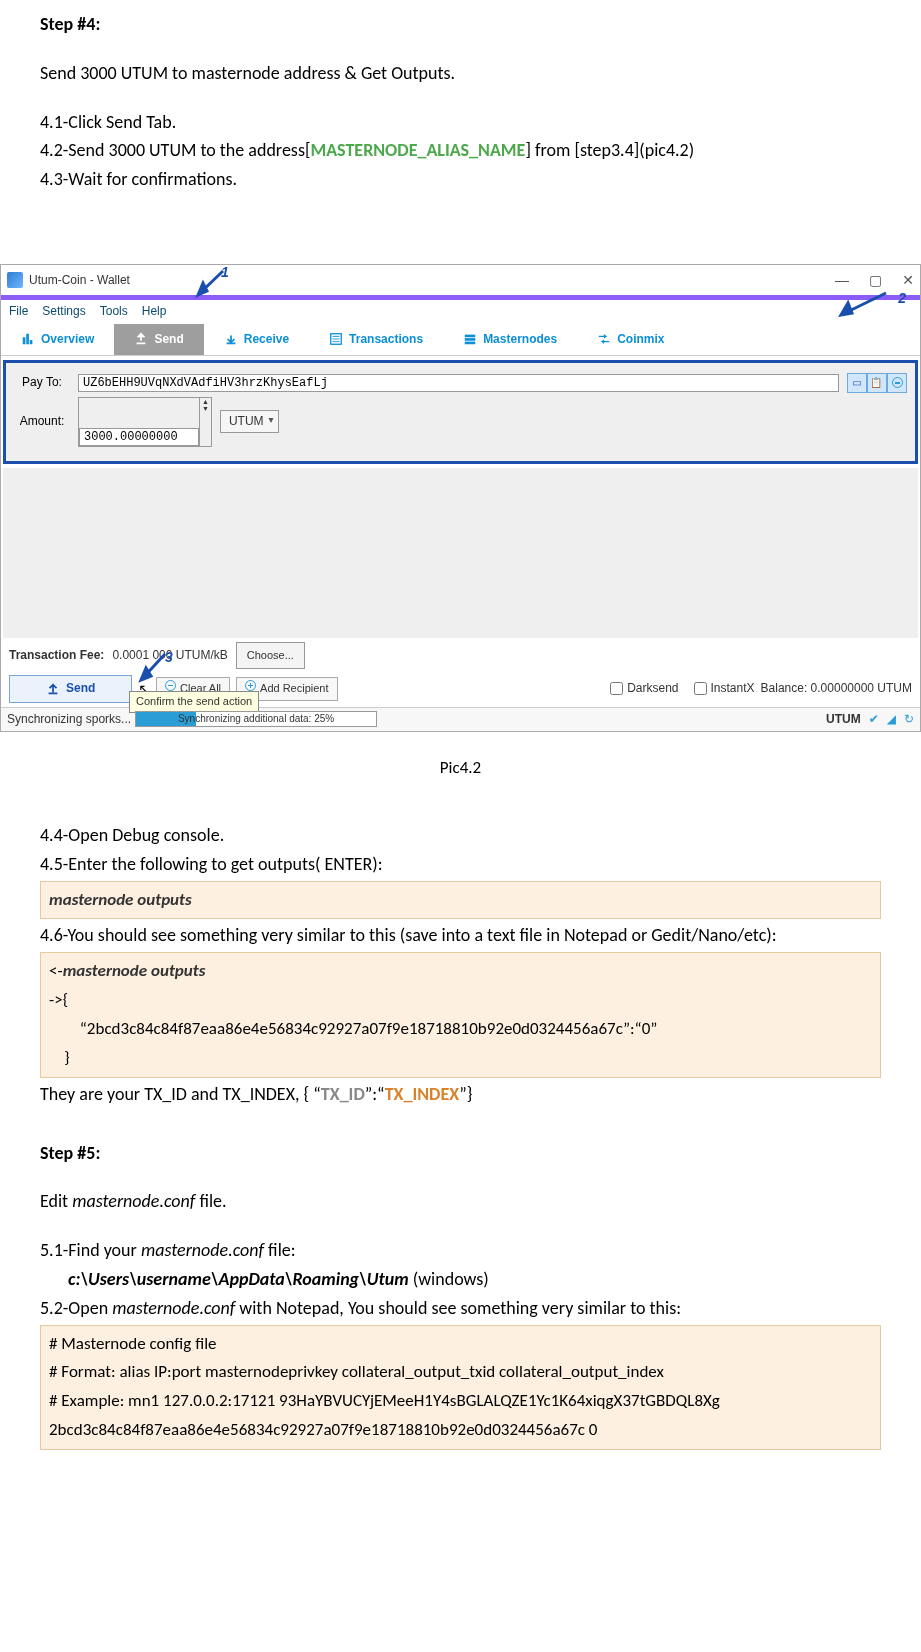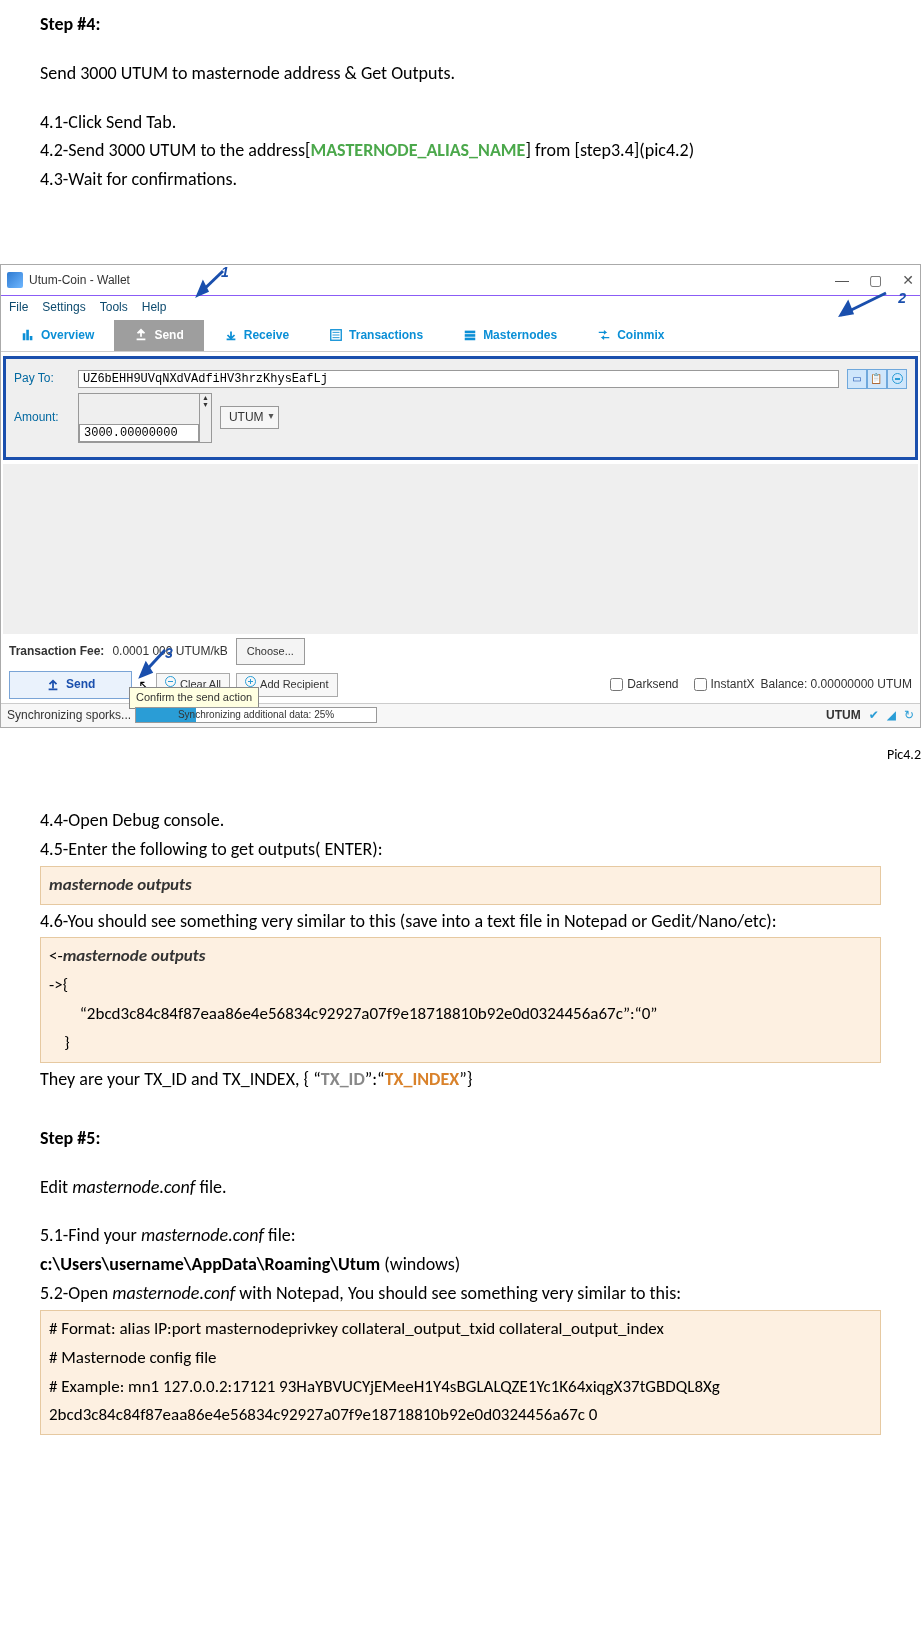--- a/index.html
+++ b/index.html
@@ -13,47 +13,47 @@
   }
   .doc {
     padding: 10px 40px 40px 40px;
   }
   .step-title { font-weight: bold; margin: 0 0 20px 0; }
   .para { margin: 0 0 20px 0; }
   .green { color: #4BA84B; font-weight: bold; }
   .gray { color: #888; font-weight: bold; }
   .orange { color: #D9822B; font-weight: bold; }
   .italic { font-style: italic; }
-  .bolditalic { font-weight: bold; }
+  .bolditalic { font-style: italic; font-weight: bold; margin-left: 28px; }
   .codebox {
     border: 1px solid #E6C9A1;
     background: #FDF0E1;
     padding: 4px 8px;
     margin: 2px 0 2px 0;
     font-size: 17px;
     line-height: 1.7;
   }
   .codebox .cmd { font-style: italic; font-weight: bold; color: #333; }
-  .caption { text-align: right; font-size: 14px; margin: 16px 0 40px 0; }
+  .caption { text-align: center; font-size: 17px; margin: 22px 0 40px 0; }
   
   .app {
     margin: 30px 0 6px 0;
     border: 1px solid #aaa;
     background: #fff;
     font-family: "Segoe UI", Arial, sans-serif;
     font-size: 12px;
     color: #333;
     position: relative;
   }
   .titlebar {
     display: flex;
     align-items: center;
     justify-content: space-between;
     padding: 4px 6px;
-    border-bottom: 1px solid #8b5cf6;
+    border-bottom: 5px solid #8b5cf6;
     background: #fff;
   }
   .titlebar-left { display: flex; align-items: center; gap: 6px; }
   .app-icon {
     width: 16px; height: 16px;
     background: linear-gradient(135deg,#2e7ad1,#6fb7ff);
     border-radius: 2px;
   }
   .win-controls { display: flex; gap: 20px; font-size: 14px; color: #555; }
   .menubar { display: flex; gap: 14px; padding: 2px 8px; color: #0c4a6e; font-size: 12px; }
@@ -65,21 +65,21 @@
   .tabbtn.active { background: #9e9e9e; color: #fff; }
   .icon { width: 14px; height: 14px; display: inline-block; }
   .icon svg { width: 100%; height: 100%; }
   .formbox {
     border: 3px solid #1a4fad;
     margin: 4px 2px;
     padding: 6px 8px 10px 8px;
     background: #efefef;
   }
   .formrow { display: flex; align-items: center; gap: 8px; margin: 4px 0; }
-  .formrow label { width: 56px; text-align: left; font-size: 12px; color: #0369a1; }
+  .formrow label { width: 56px; text-align: center; font-size: 12px; color: #000000; }
   .formrow input[type=text] {
     flex: 1; border: 1px solid #999; padding: 1px 4px; font-family: "Courier New", monospace; font-size: 12px; background: #fff;
   }
   .spin-wrap { display:flex; border:1px solid #999; }
   .spin-wrap input { border:none; width:110px; text-align:left; padding:1px 2px; font-size:12px;margin-top:30px; }
   .spin-btns { display:flex; flex-direction:column; border-left:1px solid #999; }
   .spin-btns span { font-size:7px; line-height:7px; padding:0 2px; cursor:pointer; }
   .unit-dd { border:1px solid #999; padding:1px 14px 1px 8px; font-size:12px; background:#f6f6f6; position:relative; }
   .unit-dd::after { content:"▾"; position:absolute; right:4px; font-size:10px; color:#555; }
   .addr-side { display:flex; gap:0; }
@@ -318,17 +318,17 @@
   <div>
     <span>5.1-Find your </span><span class="italic">masternode.conf</span><span> file:</span>
   </div>
   <div>
     <span class="bolditalic">c:\Users\username\AppData\Roaming\Utum</span><span> (windows)</span>
   </div>
   <div>
     <span>5.2-Open </span><span class="italic">masternode.conf</span><span> with Notepad, You should see something very similar to this:</span>
   </div>
   <div class="codebox">
+    <div># Masternode config file</div>
     <div># Format: alias IP:port masternodeprivkey collateral_output_txid collateral_output_index</div>
-    <div># Masternode config file</div>
     <div>#  Example:  mn1  127.0.0.2:17121  93HaYBVUCYjEMeeH1Y4sBGLALQZE1Yc1K64xiqgX37tGBDQL8Xg 2bcd3c84c84f87eaa86e4e56834c92927a07f9e18718810b92e0d0324456a67c 0</div>
   </div>
 </div>
 
 </body></html>

